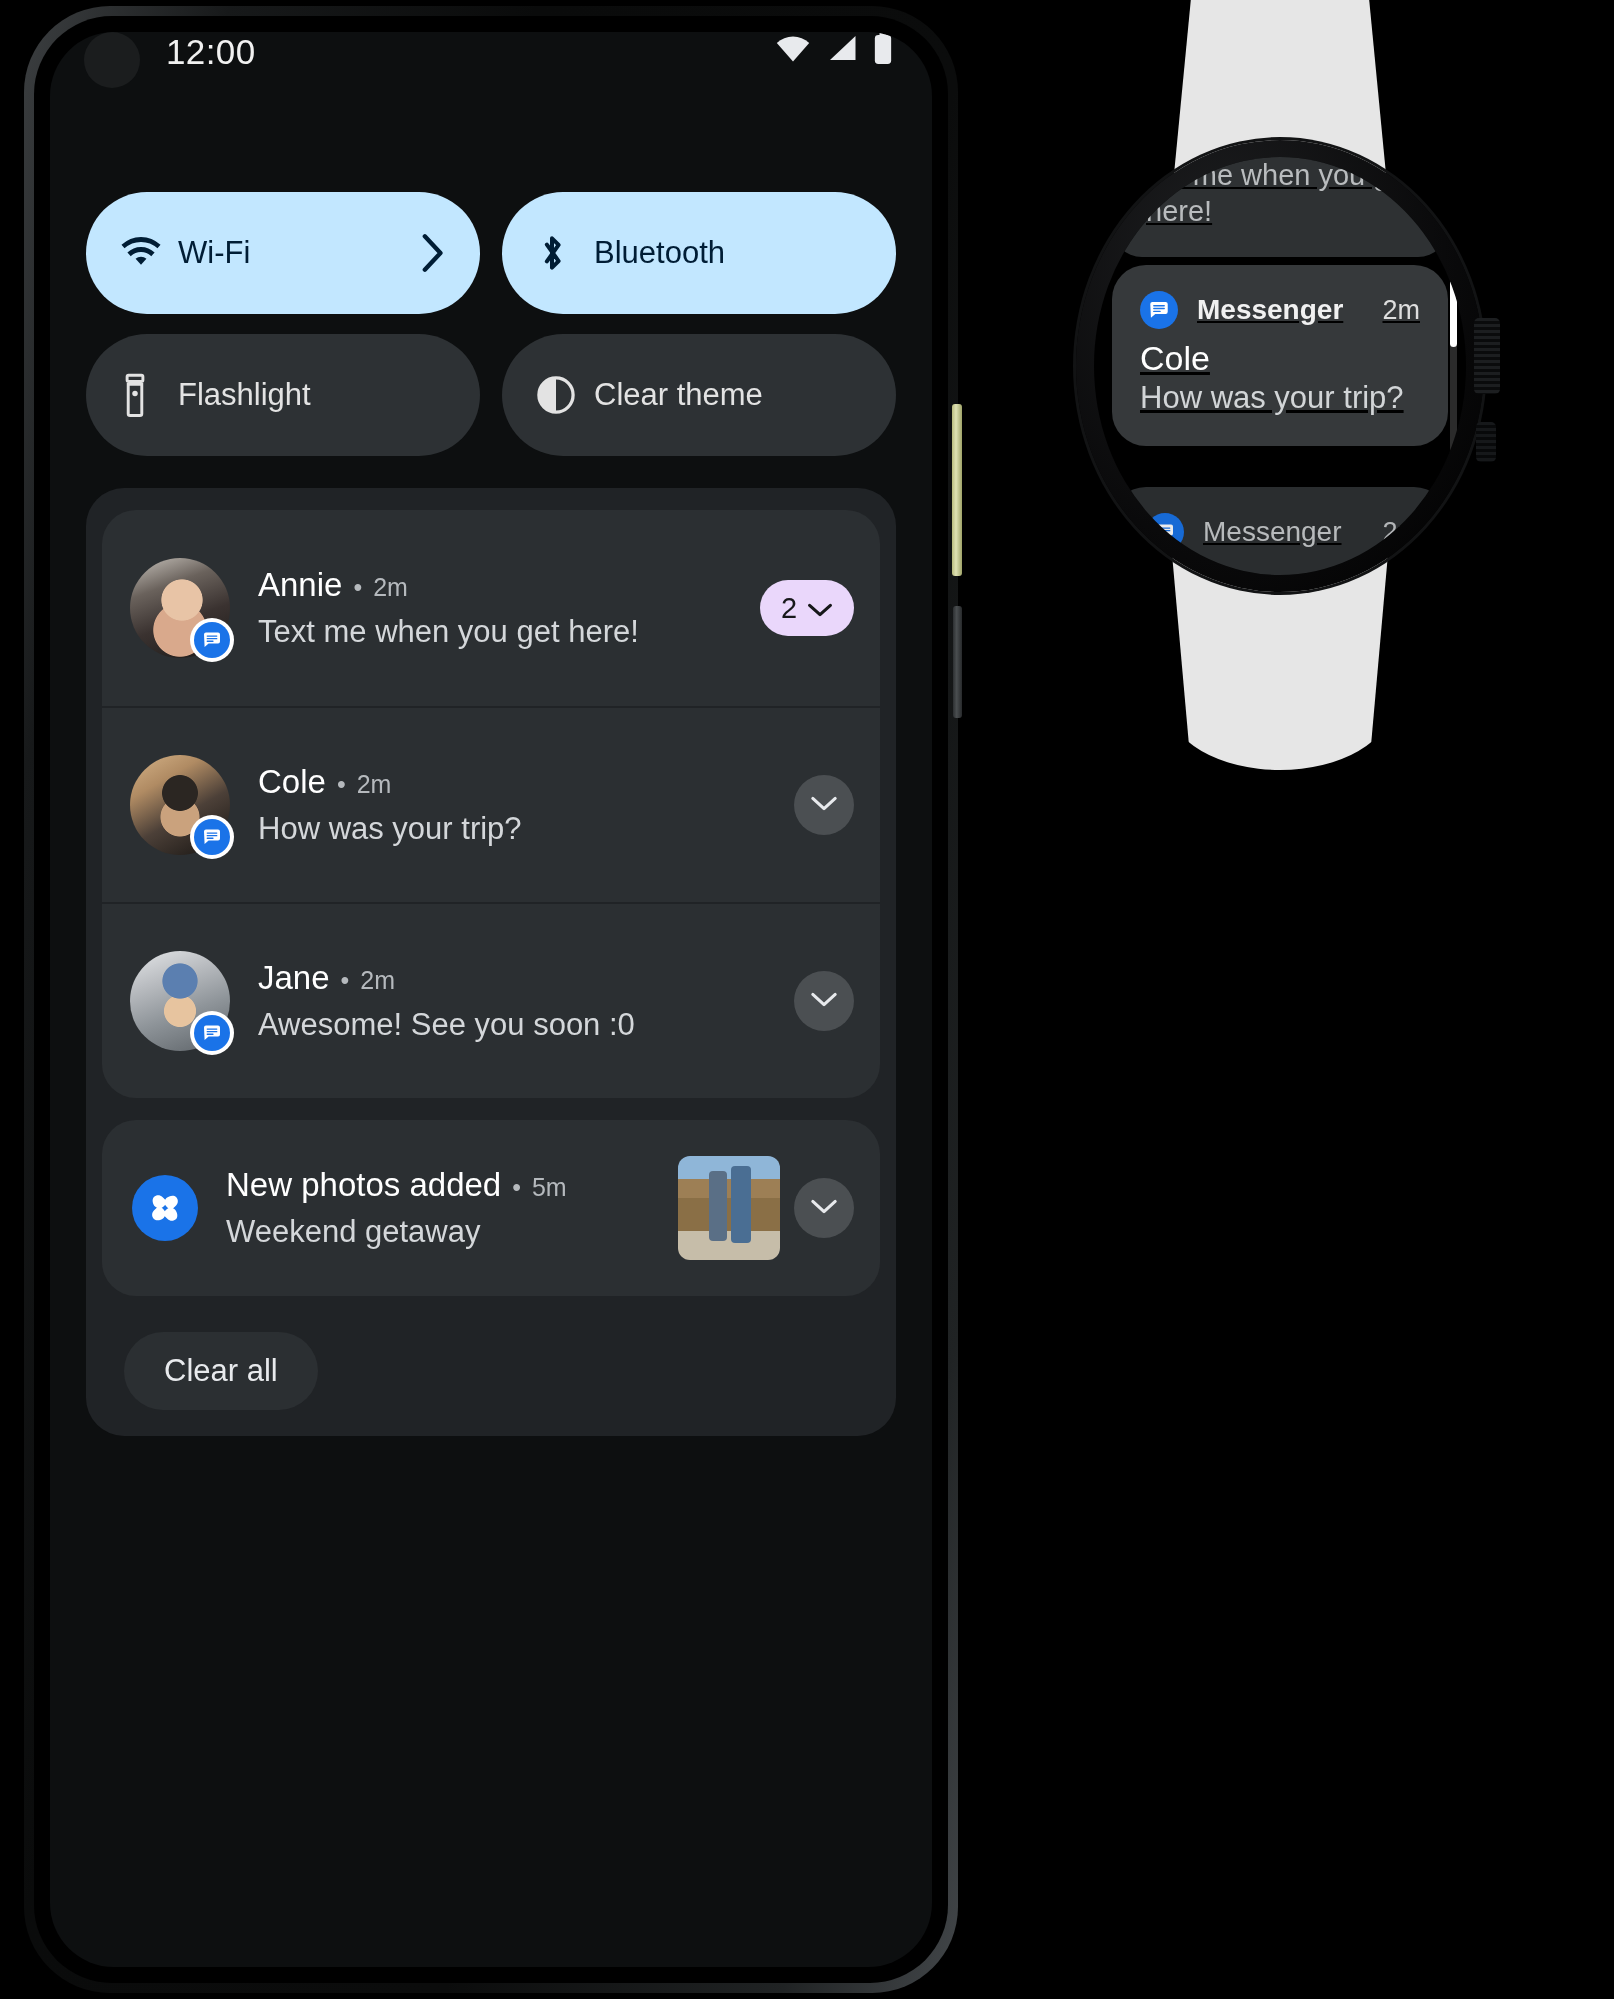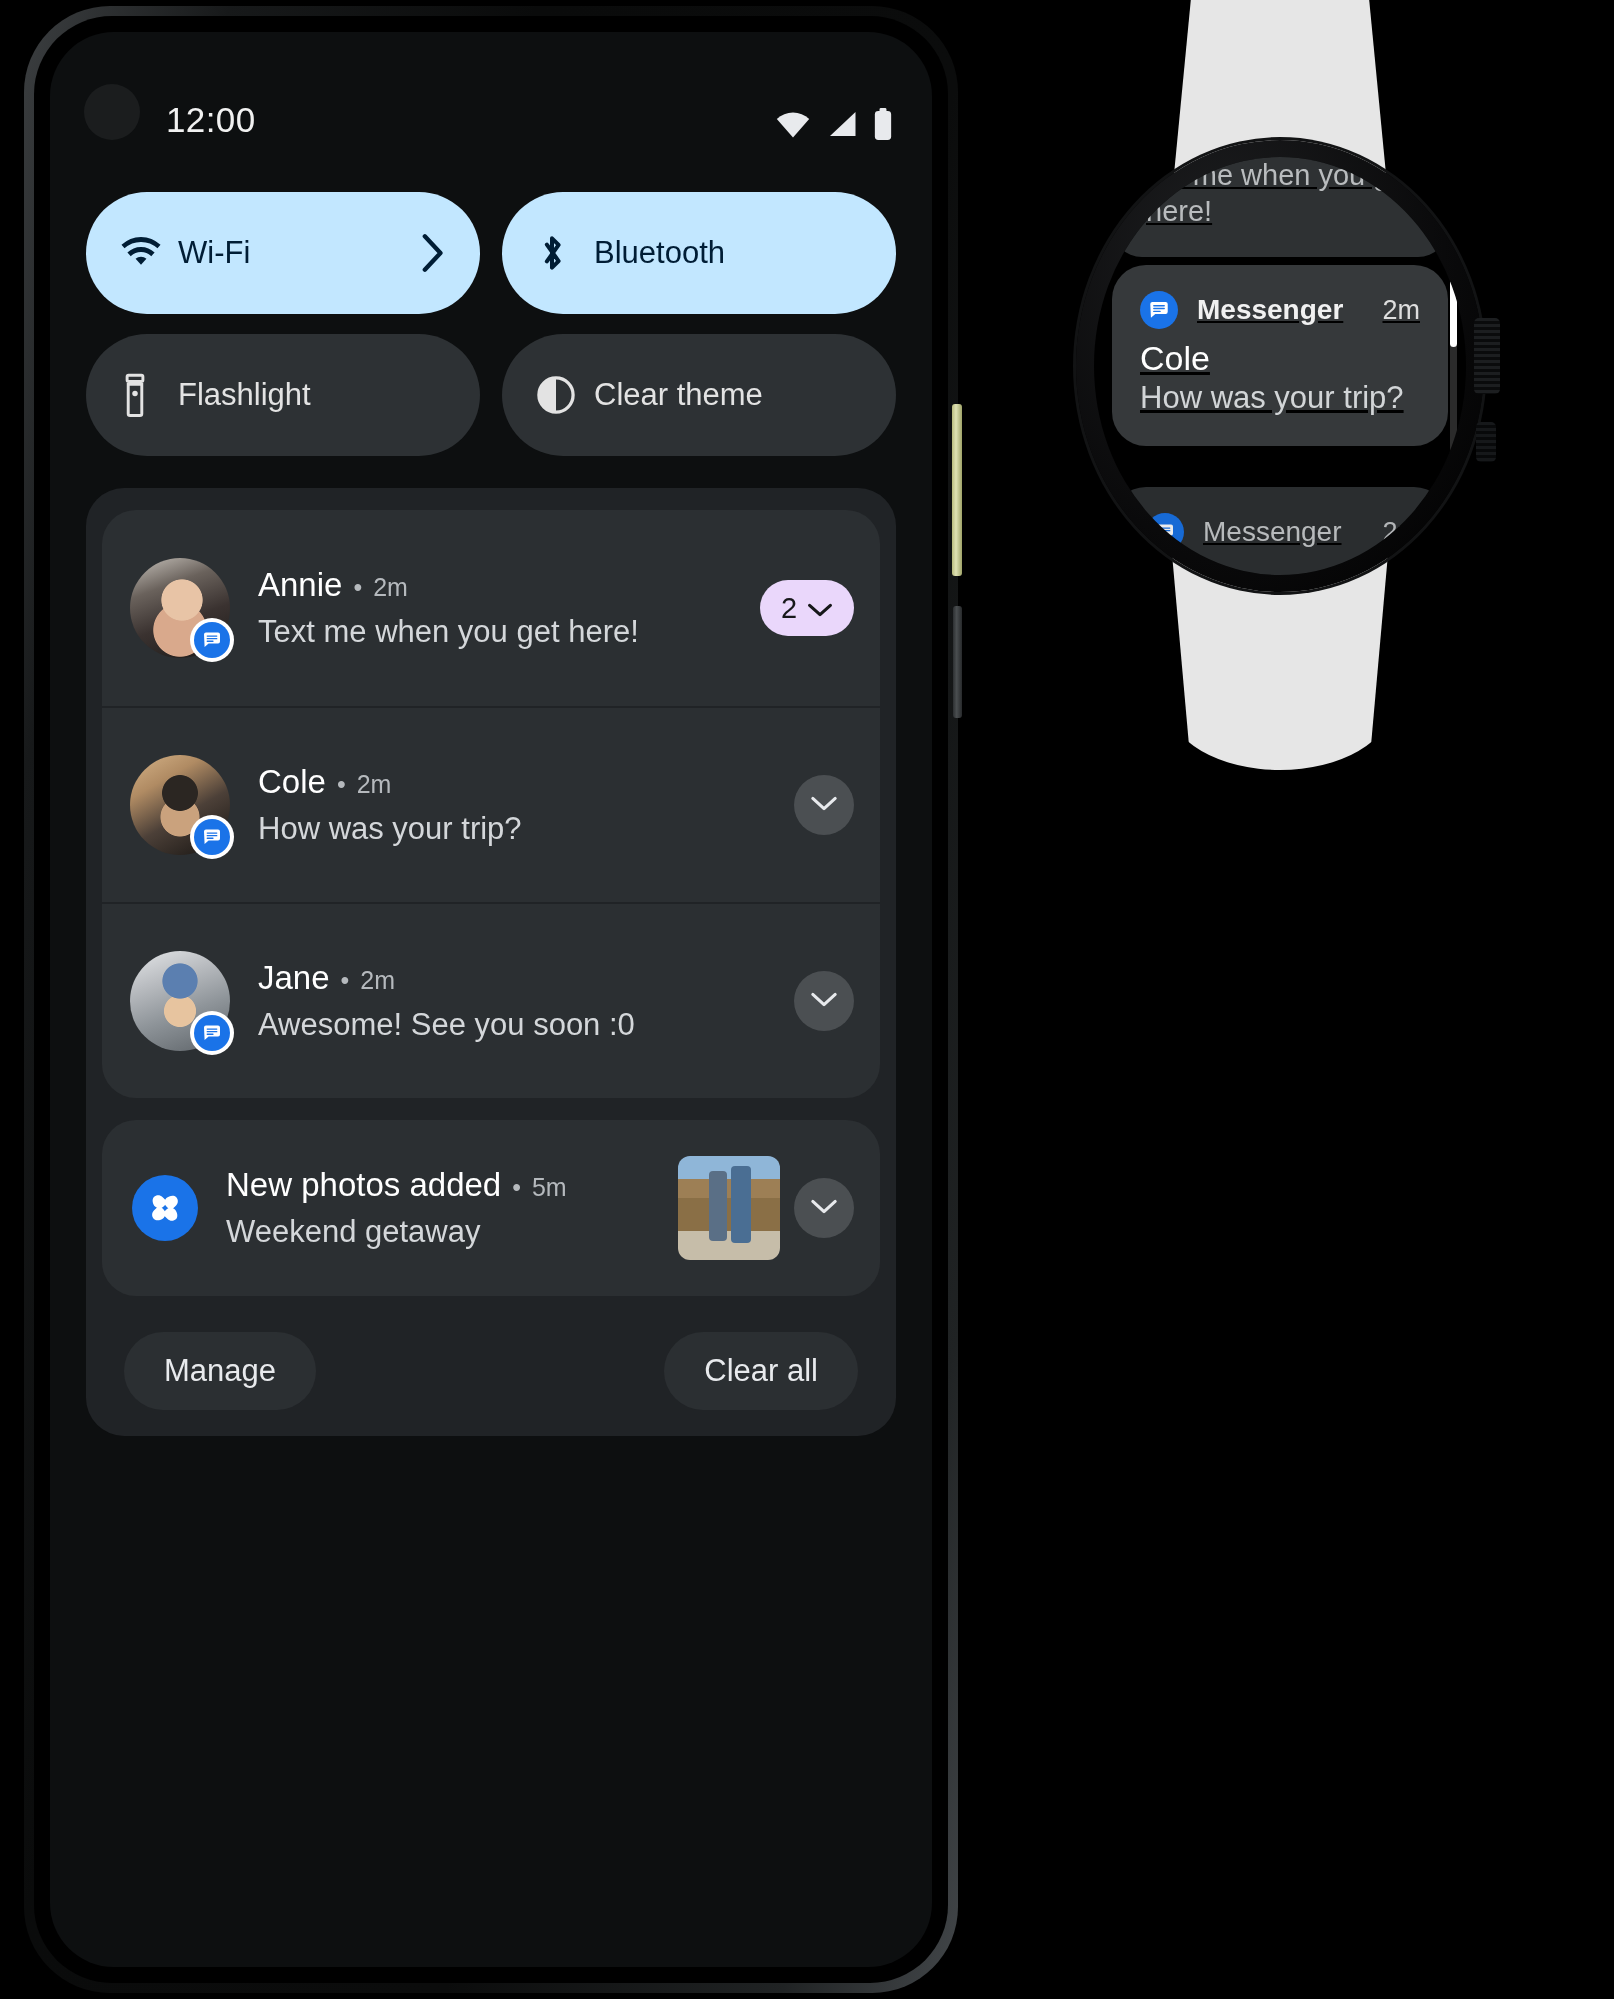--- a/index.html
+++ b/index.html
@@ -40,21 +40,21 @@
   .vol-btn {
     position: absolute; right: -4px; top: 600px;
     width: 9px; height: 112px;
     background: linear-gradient(90deg,#2c2f31,#4a4e50 40%,#27292b);
     border-radius: 3px;
   }
 
   
   .statusbar {
     position: relative; height: 108px;
-    display: flex; align-items: flex-end;
+    display: flex; align-items: flex-start;
     padding: 0 38px 0 34px;
   }
   .camera-cutout {
     width: 56px; height: 56px; border-radius: 50%;
     background: #1b1d1e;
     flex: 0 0 auto;
   }
   .clock {
     margin-left: 26px;
     color: #f1f1f1; font-size: 35px; letter-spacing: .4px;
@@ -493,21 +493,20 @@
             <div class="expand-btn">
               <span>
                 <svg width="28" height="17" viewBox="0 0 20 12">
                     <path d="M2 2.4 L10 9.6 L18 2.4" stroke="#e8eaed" stroke-width="2.2" fill="none" stroke-linecap="round" stroke-linejoin="round"></path>
                   </svg>
               </span>
             </div>
           </div>
 
           <div class="shade-actions">
-            <button class="pill-btn">Manage</button>
             <button class="pill-btn">Clear all</button>
           </div>
         </div>
 
       </div>
     </div>
   </div>
 
   <div class="watch">
     <div class="band band-top"></div>

